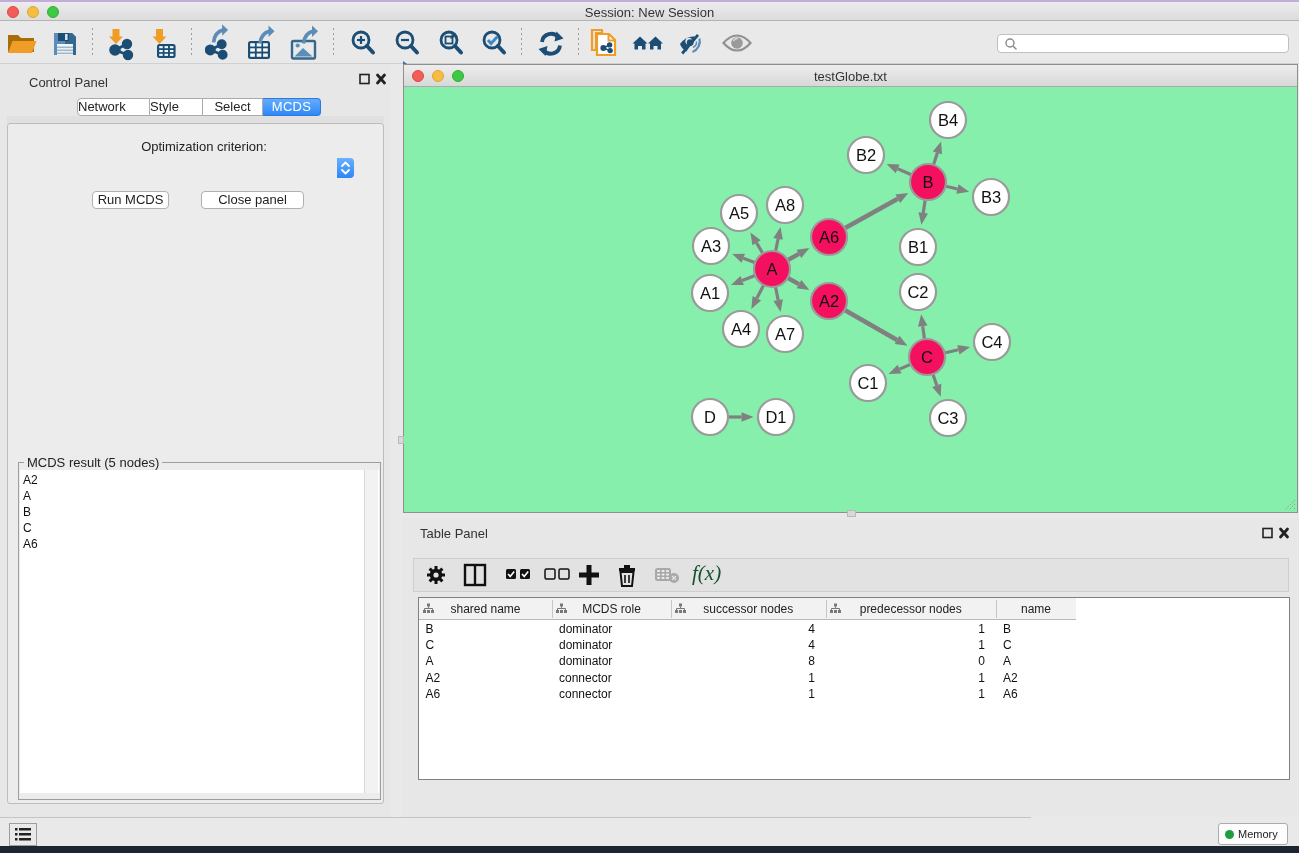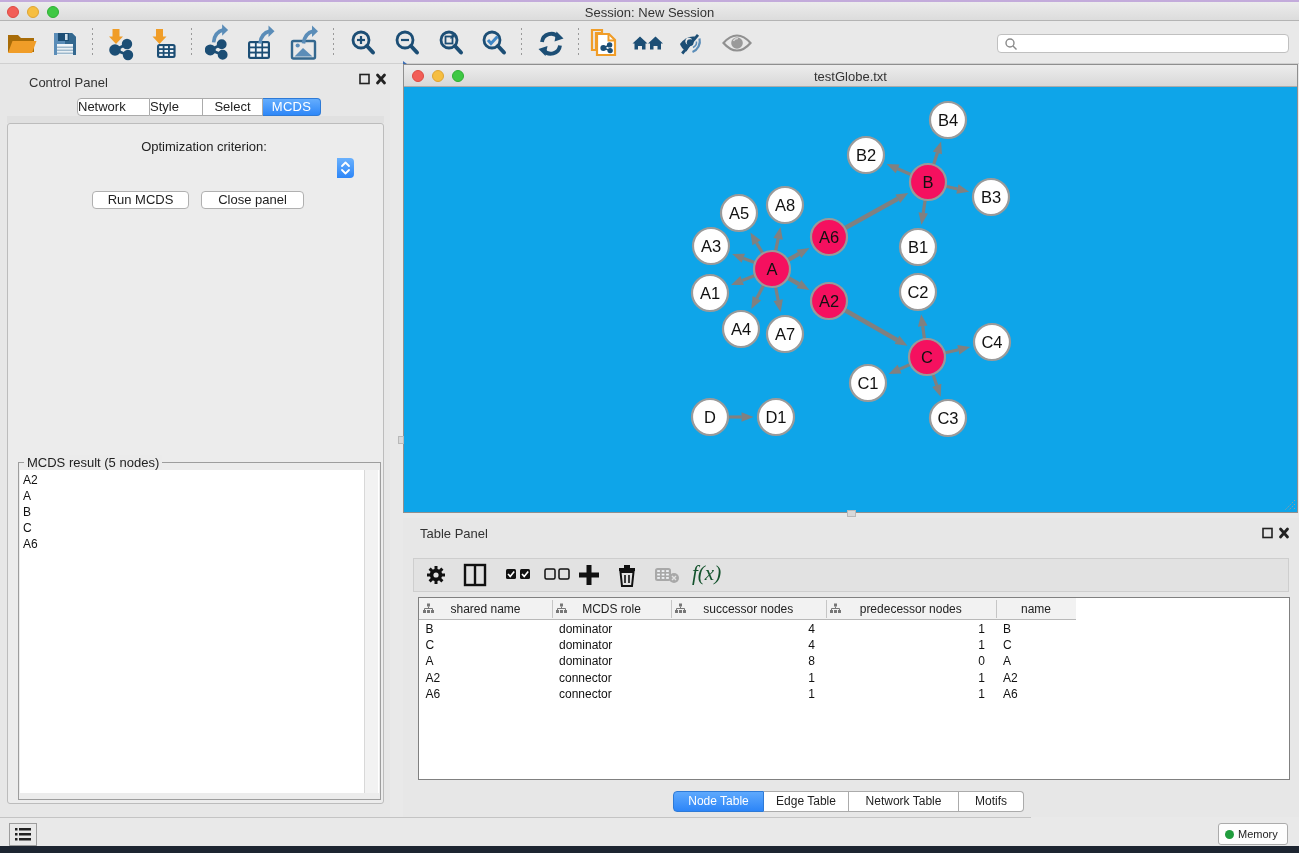--- a/index.html
+++ b/index.html
@@ -175,35 +175,35 @@
   <div class="abs" style="left:7px;top:59px;width:377px;height:681px;background:#ececec;border:1px solid #bcbcbc;border-radius:3px;"></div>
   <div class="abs" style="left:0;top:75px;width:390px;text-align:center;font-size:13px;color:#222;"><span style="margin-left:18px;">Optimization criterion:</span></div>
 
   <div class="abs" style="left:337px;top:94px;width:17px;height:20px;background:linear-gradient(#6ab1fd,#2d86f8);border-radius:0 4px 4px 0;">
     <svg width="17" height="20">
         <path d="M5 8 L8.5 4.5 L12 8" stroke="#fff" stroke-width="1.8" fill="none" stroke-linecap="round" stroke-linejoin="round"></path>
         <path d="M5 12 L8.5 15.5 L12 12" stroke="#fff" stroke-width="1.8" fill="none" stroke-linecap="round" stroke-linejoin="round"></path>
       </svg>
   </div>
 
-  <div class="abs" style="left:92px;top:127px;width:97px;height:18px;background:#fff;border:1px solid #b0b0b0;border-radius:4px;text-align:center;font-size:13px;color:#222;line-height:16px;">Run MCDS</div>
+  <div class="abs" style="left:92px;top:127px;width:77px;height:18px;background:#fff;border:1px solid #b0b0b0;border-radius:4px;text-align:center;font-size:13px;color:#222;line-height:16px;">Run MCDS</div>
   <div class="abs" style="left:201px;top:127px;width:103px;height:18px;background:#fff;border:1px solid #b0b0b0;border-radius:4px;text-align:center;font-size:13px;color:#222;line-height:16px;">Close panel</div>
 
   <div class="abs" style="left:18px;top:398px;width:363px;height:338px;border:1px solid #9d9d9d;"></div>
   <div class="abs" style="left:24px;top:391px;font-size:13px;color:#222;background:#ebebeb;padding:0 3px;">MCDS result (5 nodes)</div>
   <div class="abs" style="left:20px;top:406px;width:359px;height:323px;background:#fff;font-size:12px;color:#111;">
     <div style="padding:2px 0 0 3px;line-height:16px;">A2<br>A<br>B<br>C<br>A6</div>
     <div class="abs" style="right:1px;top:0;width:14px;height:323px;background:#f2f2f2;border-left:1px solid #d8d8d8;"></div>
   </div>
 </div>
 
 <svg class="abs" style="left:403px;top:61px;" width="8" height="6">
     <path d="M0 6 L0 0 L8 6 Z" fill="#3c6eb4"></path>
   </svg>
-<div class="abs" style="left:403px;top:64px;width:895px;height:449px;background:#0ea5e9;border:1px solid #8f8f8f;">
+<div class="abs" style="left:403px;top:64px;width:895px;height:449px;background:#86efac;border:1px solid #8f8f8f;">
   <div class="abs" style="left:0;top:0;width:893px;height:22px;background:linear-gradient(#ededed,#d8d8d8);border-bottom:1px solid #ababab;"></div>
   <div class="abs" style="left:8px;top:5px;width:12px;height:12px;border-radius:50%;background:#f25e57;border:0.5px solid #dd4a42;"></div>
   <div class="abs" style="left:28px;top:5px;width:12px;height:12px;border-radius:50%;background:#f6be40;border:0.5px solid #dfa432;"></div>
   <div class="abs" style="left:48px;top:5px;width:12px;height:12px;border-radius:50%;background:#3fc844;border:0.5px solid #2faf34;"></div>
   <div class="abs ttl" style="left:0;top:4px;width:893px;text-align:center;">testGlobe.txt</div>
   <svg class="abs" style="left:0;top:22px;" width="893" height="424" font-family="&quot;Liberation Sans&quot;, sans-serif">
 <line x1="368.0" y1="182.0" x2="352.5" y2="155.7" stroke="#808080" stroke-width="3.2"></line>
 <polygon points="346.4,145.4 356.7,153.3 348.4,158.2" fill="#808080"></polygon>
 <line x1="368.0" y1="182.0" x2="374.1" y2="151.8" stroke="#808080" stroke-width="3.2"></line>
 <polygon points="376.5,140.0 378.8,152.8 369.4,150.9" fill="#808080"></polygon>
@@ -450,26 +450,20 @@
 <div class="abs" style="left:252px;top:71.6px;width:144px;text-align:right;font-size:12px;color:#111;line-height:16px;">1</div>
 <div class="abs" style="left:406px;top:71.6px;width:160px;text-align:right;font-size:12px;color:#111;line-height:16px;">1</div>
 <div class="abs" style="left:584px;top:71.6px;font-size:12px;color:#111;line-height:16px;">A2</div>
 <div class="abs" style="left:6.5px;top:87.8px;font-size:12px;color:#111;line-height:16px;">A6</div>
 <div class="abs" style="left:140px;top:87.8px;font-size:12px;color:#111;line-height:16px;">connector</div>
 <div class="abs" style="left:252px;top:87.8px;width:144px;text-align:right;font-size:12px;color:#111;line-height:16px;">1</div>
 <div class="abs" style="left:406px;top:87.8px;width:160px;text-align:right;font-size:12px;color:#111;line-height:16px;">1</div>
 <div class="abs" style="left:584px;top:87.8px;font-size:12px;color:#111;line-height:16px;">A6</div>
   </div>
 
-  <div class="abs" style="left:270px;top:273px;height:21px;display:flex;font-size:12px;">
-    <div style="width:91px;background:linear-gradient(#5ea9fd,#2c85f8);border:1px solid #2e7ad6;border-radius:4px 0 0 4px;color:#fff;text-align:center;line-height:19px;">Node Table</div>
-    <div style="width:85px;background:#fff;border:1px solid #ababab;border-left:none;color:#222;text-align:center;line-height:19px;">Edge Table</div>
-    <div style="width:110px;background:#fff;border:1px solid #ababab;border-left:none;color:#222;text-align:center;line-height:19px;">Network Table</div>
-    <div style="width:65px;background:#fff;border:1px solid #ababab;border-left:none;border-radius:0 4px 4px 0;color:#222;text-align:center;line-height:19px;">Motifs</div>
-  </div>
 </div>
 
 <div class="abs" style="left:0;top:817px;width:1031px;height:29px;background:#e9e9e9;border-top:1px solid #c4c4c4;">
   <div class="abs" style="left:9px;top:5px;width:28px;height:23px;background:#e9e9e9;border:1px solid #9d9d9d;">
     <svg width="26" height="21">
         <g fill="#222">
           <rect x="5" y="4" width="2.5" height="2.5"></rect>
           <rect x="9" y="4" width="12" height="2.5"></rect>
           <rect x="5" y="9" width="2.5" height="2.5"></rect>
           <rect x="9" y="9" width="12" height="2.5"></rect>

